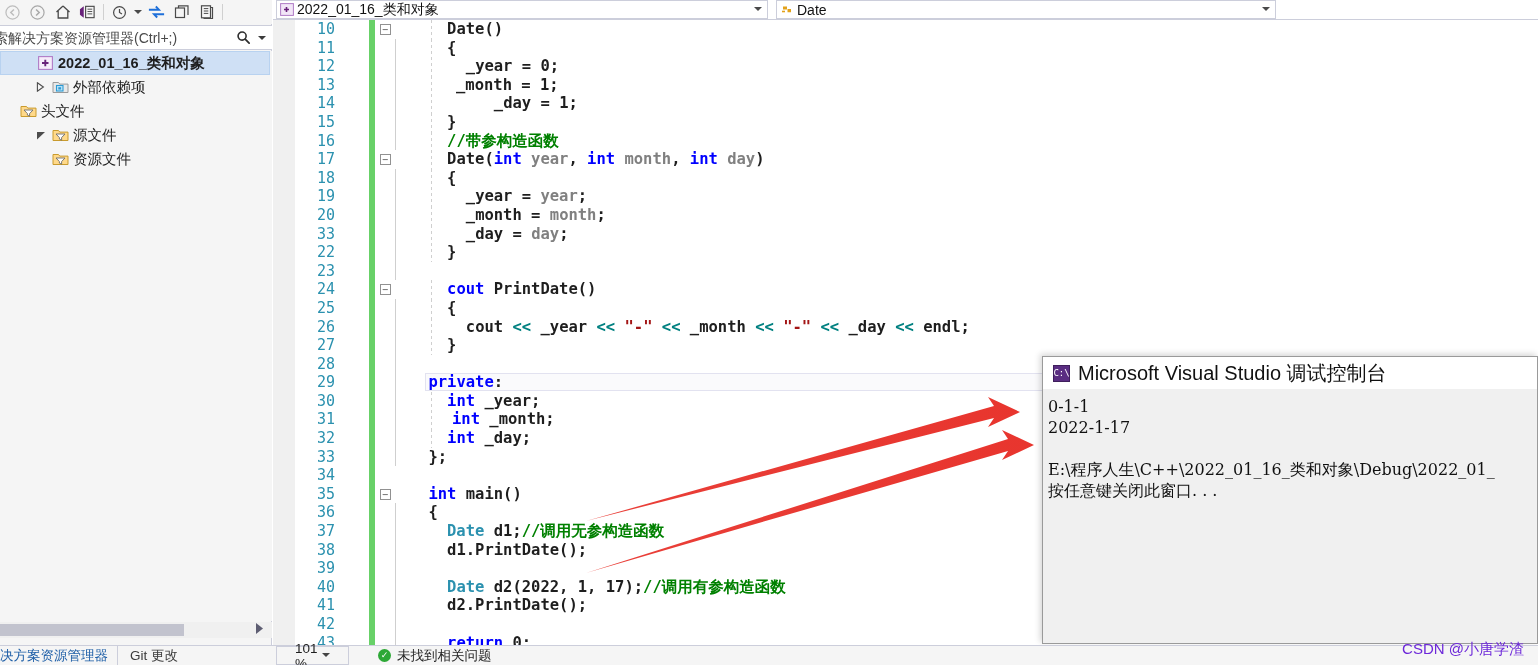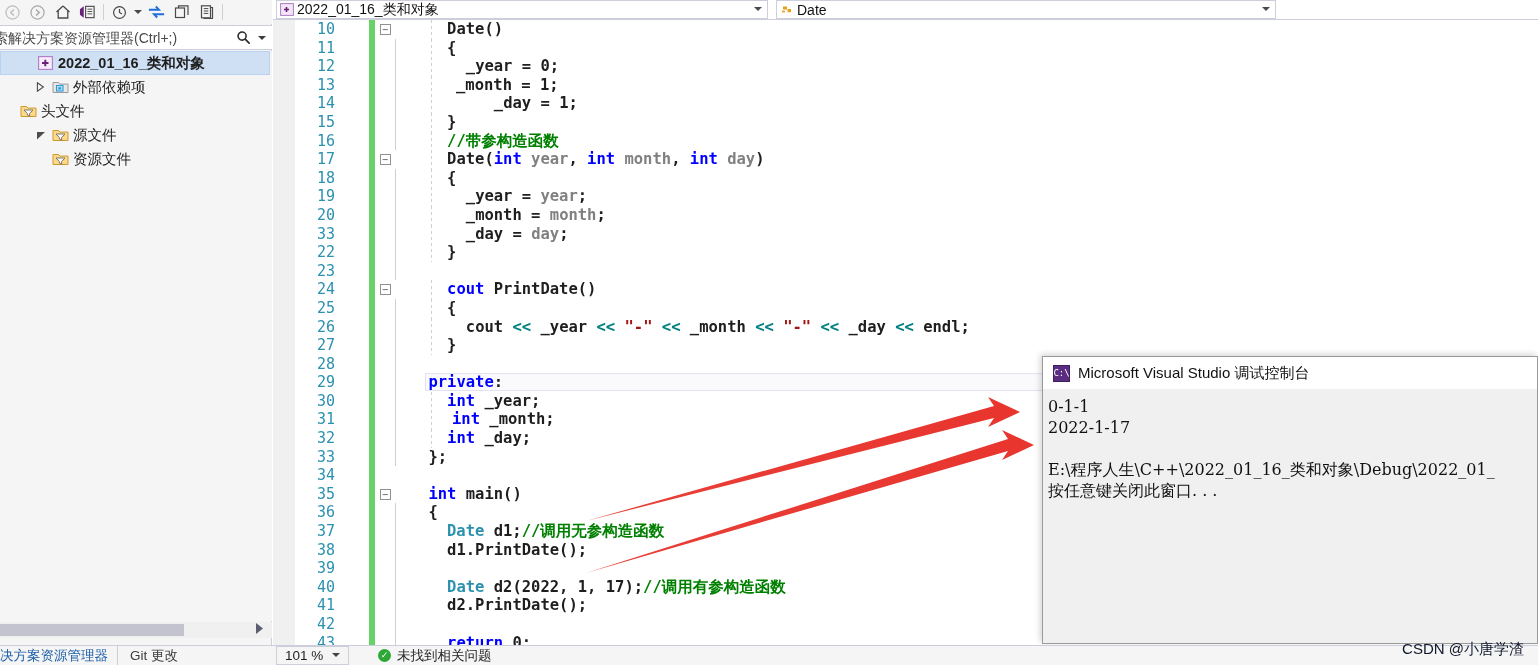--- a/index.html
+++ b/index.html
@@ -130,21 +130,21 @@
   }
   #console-titlebar{
     height:32px;background:#ffffff;display:flex;align-items:center;
     padding-left:10px;box-sizing:border-box;
   }
   #console-icon{
     width:17px;height:17px;background:#5a2d82;border:1px solid #3f1f5c;box-sizing:border-box;
     display:flex;align-items:center;justify-content:center;margin-right:8px;
     font-family:"DejaVu Sans Mono",monospace;font-size:9px;color:#ffffff;line-height:1;
   }
-  #console-title{font-size:15px;color:#111111;}
+  #console-title{font-size:20px;color:#111111;}
   #console-body{
     position:absolute;left:1px;top:33px;right:1px;bottom:1px;
     background:#f0f0f0;padding:6px 0 0 4px;box-sizing:border-box;
     font-family:"DejaVu Serif","Liberation Serif",serif;font-size:16px;color:#111111;
     line-height:21px;white-space:pre;overflow:hidden;
   }
 
   
   #arrow-layer{position:absolute;left:0;top:0;width:1538px;height:665px;pointer-events:none;}
 
@@ -157,35 +157,35 @@
   #sb-tab-se{
     font-size:13.5px;color:#2060a8;padding:0 9px 0 0;height:19px;
     display:flex;align-items:center;border-right:1px solid #cccedb;
   }
   #sb-tab-git{
     font-size:13.5px;color:#3b3b3b;padding:0 12px;height:19px;display:flex;align-items:center;
   }
   #sb-zoom{
     position:absolute;left:276px;top:0;width:73px;height:19px;
     border:1px solid #cccedb;box-sizing:border-box;background:#f5f5f5;
-    display:flex;align-items:center;justify-content:space-between;padding:0 8px;
+    display:flex;align-items:center;justify-content:space-between;padding:0 18px;
     font-size:13.5px;color:#1e1e1e;
   }
   #sb-zoom-caret{font-size:8px;color:#444;}
   #sb-problems{
     position:absolute;left:378px;top:0;height:19px;display:flex;align-items:center;
     font-size:13.5px;color:#1e1e1e;
   }
   #sb-check{
     width:13px;height:13px;border-radius:50%;background:#2da836;color:#fff;
     display:flex;align-items:center;justify-content:center;font-size:9px;margin-right:6px;
     line-height:1;
   }
   #watermark{
-    position:absolute;right:14px;bottom:6px;font-size:15px;color:#0f172a;
+    position:absolute;right:14px;bottom:6px;font-size:15px;color:#6d28d9;
     font-family:"Liberation Sans","DejaVu Sans",sans-serif;
   }
 </style>
 </head>
 <body>
 
 <div class="root">
 
   <div id="solution-explorer">
 

